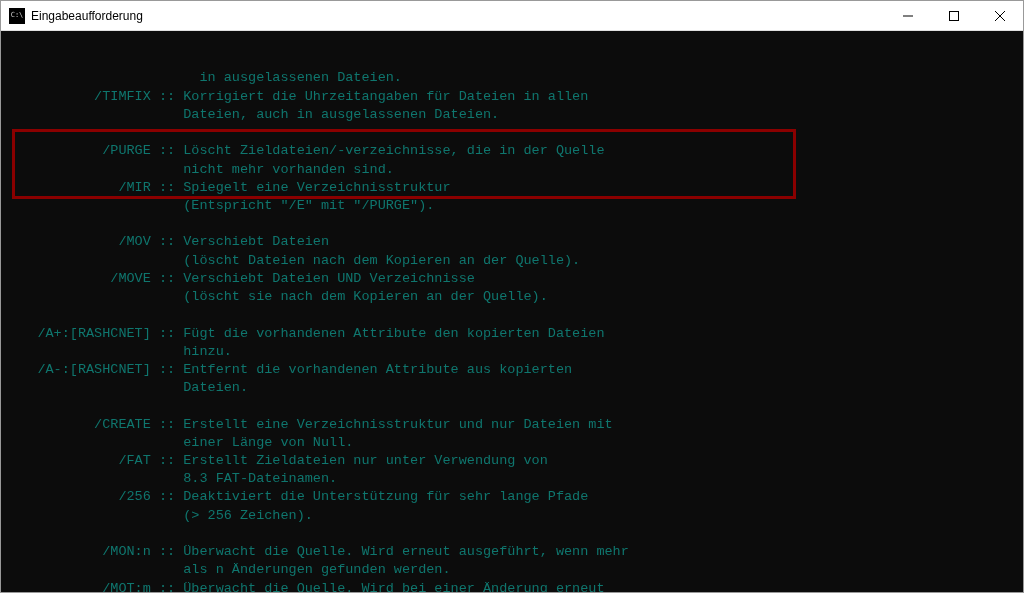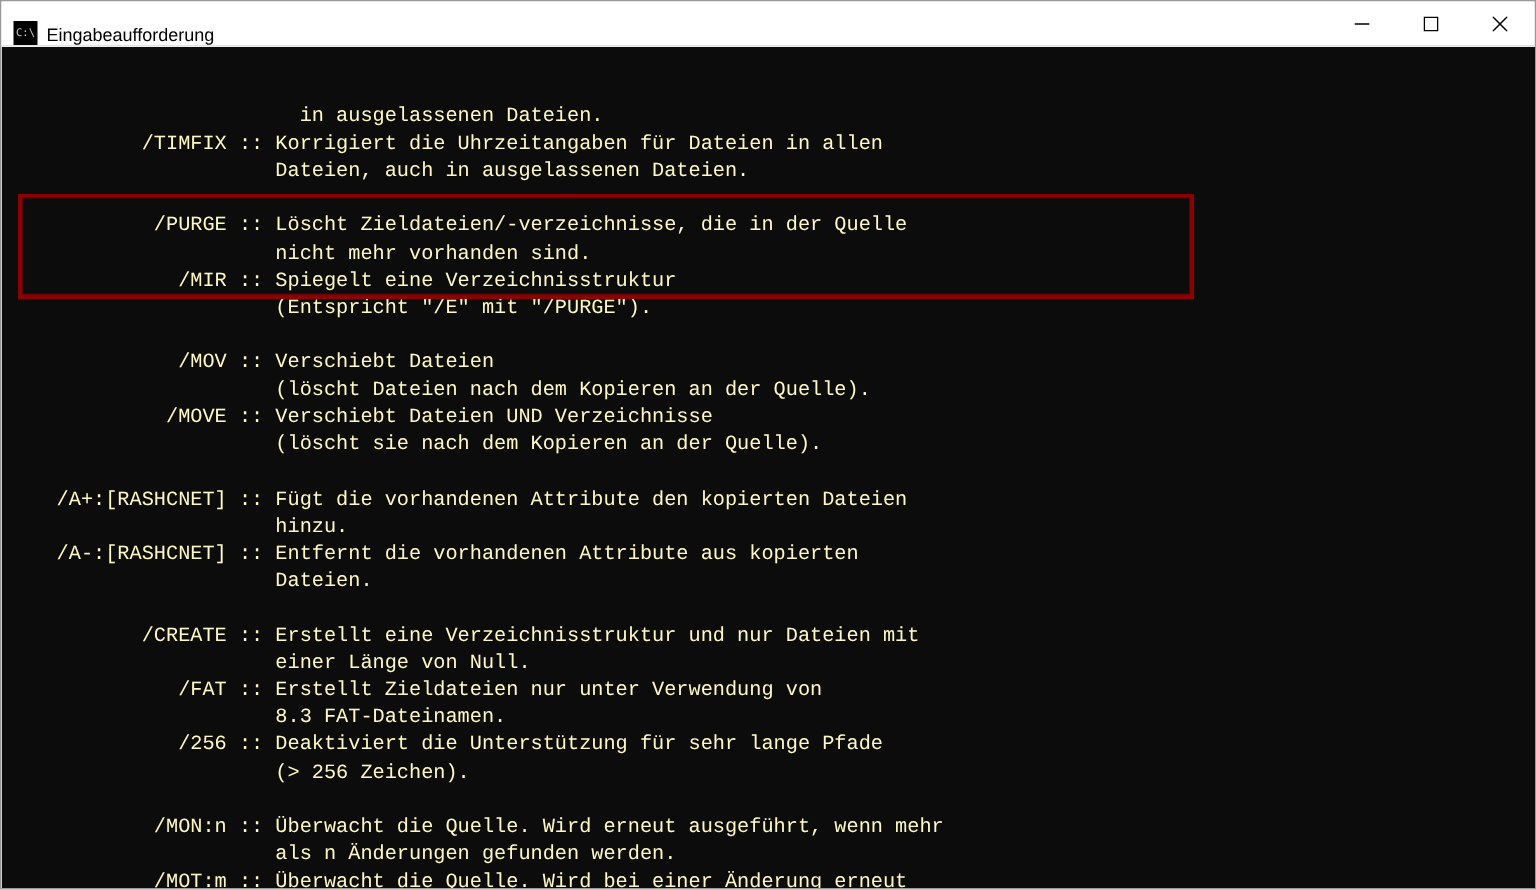--- a/index.html
+++ b/index.html
@@ -23,21 +23,21 @@
       height: 593px;
       border: 1px solid #999;
       background: #fff;
       display: flex;
       flex-direction: column;
     }
     .titlebar {
       height: 30px;
       background: #fff;
       display: flex;
-      align-items: flex-end;
+      align-items: center;
       padding-left: 8px;
       border-bottom: 1px solid #e0e0e0;
       flex-shrink: 0;
     }
     .titlebar-icon {
       width: 16px;
       height: 16px;
       margin-right: 6px;
       background: #000;
       position: relative;
@@ -67,21 +67,21 @@
       display: flex;
       align-items: center;
       justify-content: center;
       font-size: 13px;
       color: #000;
       cursor: pointer;
     }
     .terminal {
       flex: 1;
       background: #0c0c0c;
-      color: #fef9c3;
+      color: #0f766e;
       font-family: Consolas, "Courier New", monospace;
       font-size: 13.5px;
       line-height: 1.35;
       padding: 2px 4px;
       overflow-y: scroll;
       position: relative;
       white-space: pre;
     }
     .terminal::-webkit-scrollbar {
       width: 17px;

